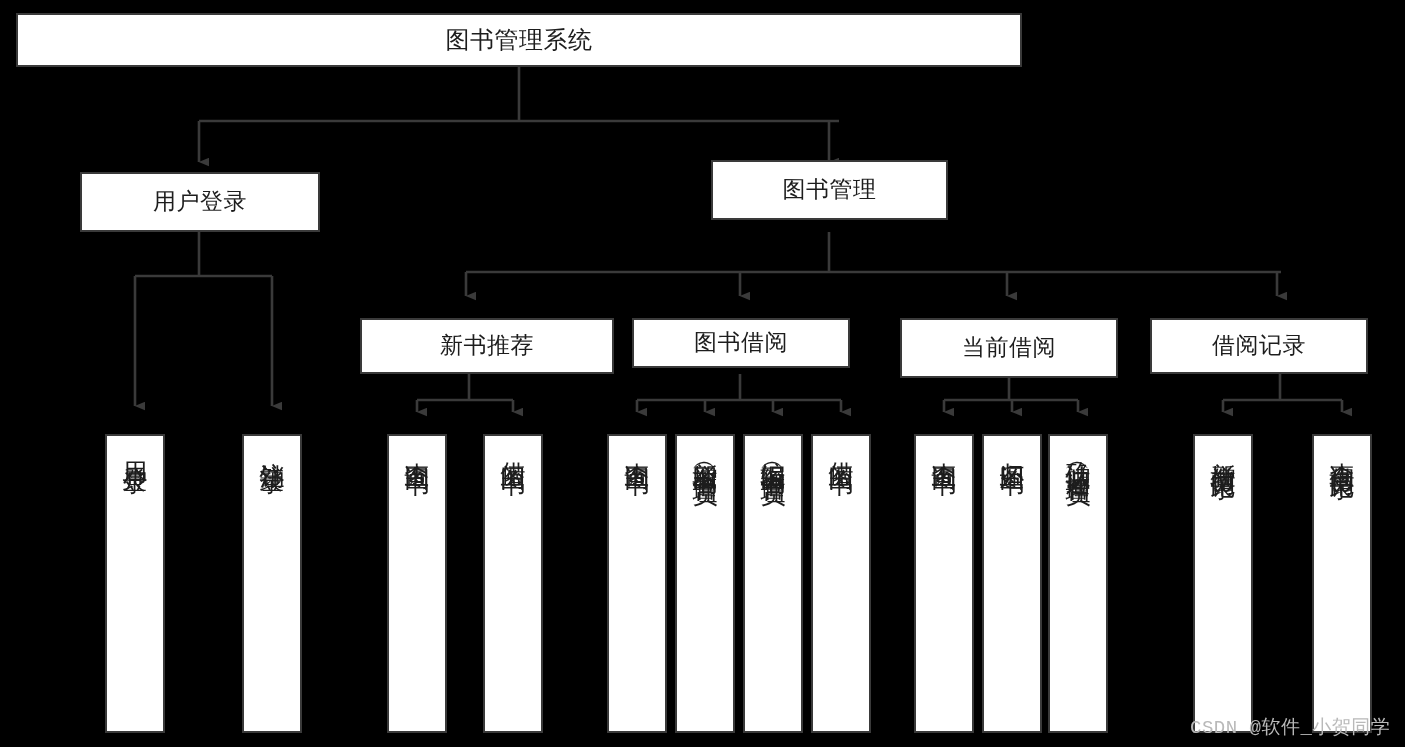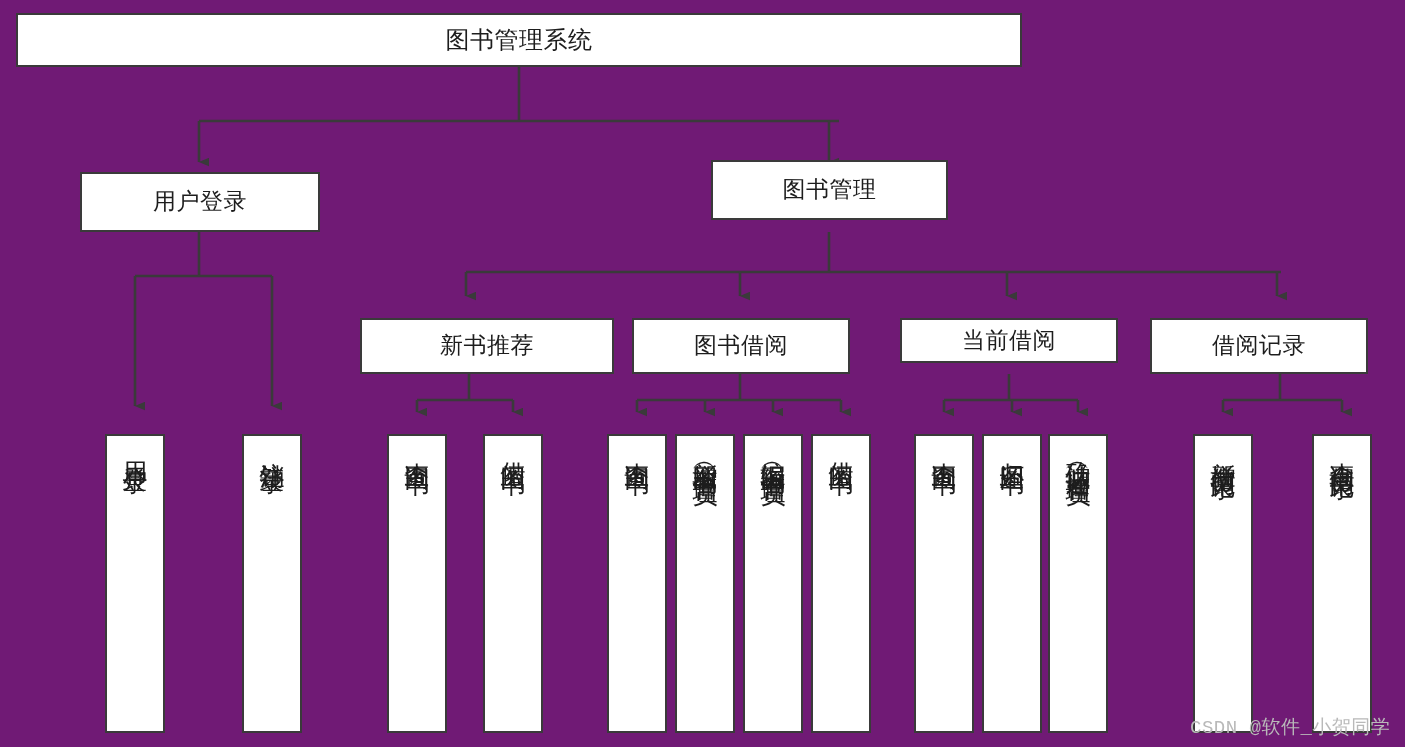--- a/index.html
+++ b/index.html
@@ -8,21 +8,21 @@
     padding: 0;
     background: #ffffff;
   }
   body {
     font-family: "DejaVu Sans", "Liberation Sans", sans-serif;
   }
   #diagram-root {
     position: relative;
     width: 1405px;
     height: 747px;
-    background: #701a75;
+    background: #000000;
     overflow: hidden;
   }
   #edge-layer {
     position: absolute;
     left: 0;
     top: 0;
     width: 1405px;
     height: 747px;
     pointer-events: none;
   }
@@ -143,25 +143,25 @@
   </div>
 
   <div class="node horiz" style="left:711px; top:160px; width:237px; height:60px;">
     <span class="node-label">图书管理</span>
   </div>
 
   <div class="node horiz" style="left:360px; top:318px; width:254px; height:56px;">
     <span class="node-label">新书推荐</span>
   </div>
 
-  <div class="node horiz" style="left:632px; top:318px; width:218px; height:56px;">
+  <div class="node horiz" style="left:632px; top:318px; width:218px; height:50px;">
     <span class="node-label">图书借阅</span>
   </div>
 
-  <div class="node horiz" style="left:900px; top:318px; width:218px; height:45px;">
+  <div class="node horiz" style="left:900px; top:318px; width:218px; height:60px;">
     <span class="node-label">当前借阅</span>
   </div>
 
   <div class="node horiz" style="left:1150px; top:318px; width:218px; height:56px;">
     <span class="node-label">借阅记录</span>
   </div>
 
   <div class="node vert" style="left:105px; top:434px; width:60px; height:299px;">
     <span class="node-label">用户登录</span>
   </div>

